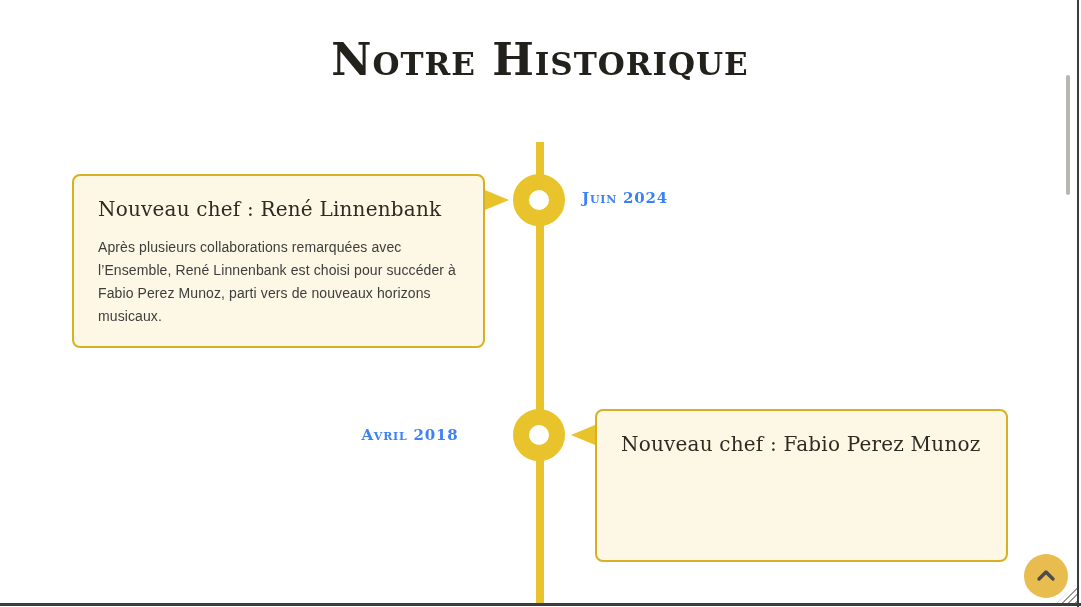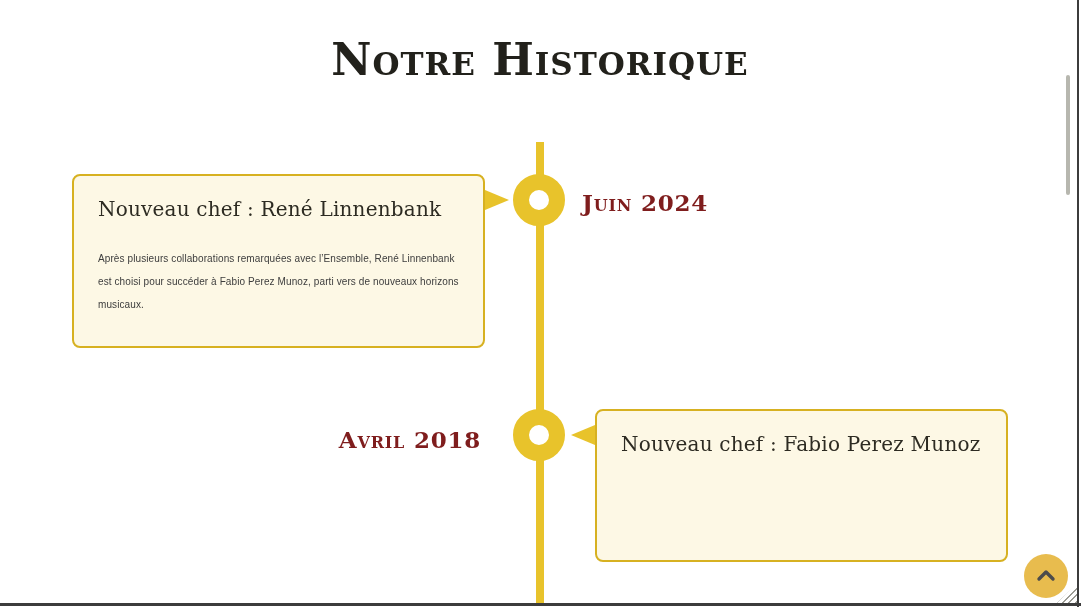--- a/index.html
+++ b/index.html
@@ -55,22 +55,22 @@
   .card-1 { left: 72px;  top: 174px; height: 174px; }
   .card-2 { left: 595px; top: 409px; height: 153px; padding-left: 24px; }
   .card-title {
     font-family: "DejaVu Serif", serif;
     font-weight: 500;
     font-size: 20px;
     color: #2d2b22;
     letter-spacing: 0.2px;
   }
   .card-body {
-    margin-top: 26px;
-    font-size: 10px;
+    margin-top: 15px;
+    font-size: 14px;
     line-height: 23px;
     color: #3d3d3d;
     letter-spacing: 0.1px;
   }
   .arrow { position: absolute; width: 0; height: 0; }
   .arrow-right {
     left: 485px; top: 190px;
     border-top: 10px solid transparent;
     border-bottom: 10px solid transparent;
     border-left: 24px solid #e8c32b;
@@ -79,23 +79,23 @@
     left: 571px; top: 425px;
     border-top: 10px solid transparent;
     border-bottom: 10px solid transparent;
     border-right: 24px solid #e8c32b;
   }
   .tl-date {
     position: absolute;
     font-family: "DejaVu Serif", serif;
     font-variant: small-caps;
     font-weight: 600;
-    font-size: 23px;
+    font-size: 15px;
     letter-spacing: 0.8px;
-    color: #7f1d1d;
+    color: #3b82f6;
   }
   .date-1 { left: 582px; top: 189px; }
   .date-2 { left: 320px; top: 426px; width: 180px; text-align: center; }
   .back-to-top {
     position: absolute;
     left: 1024px; top: 554px;
     width: 44px; height: 44px;
     border-radius: 50%;
     background: #e8bc4e;
     border: none;

